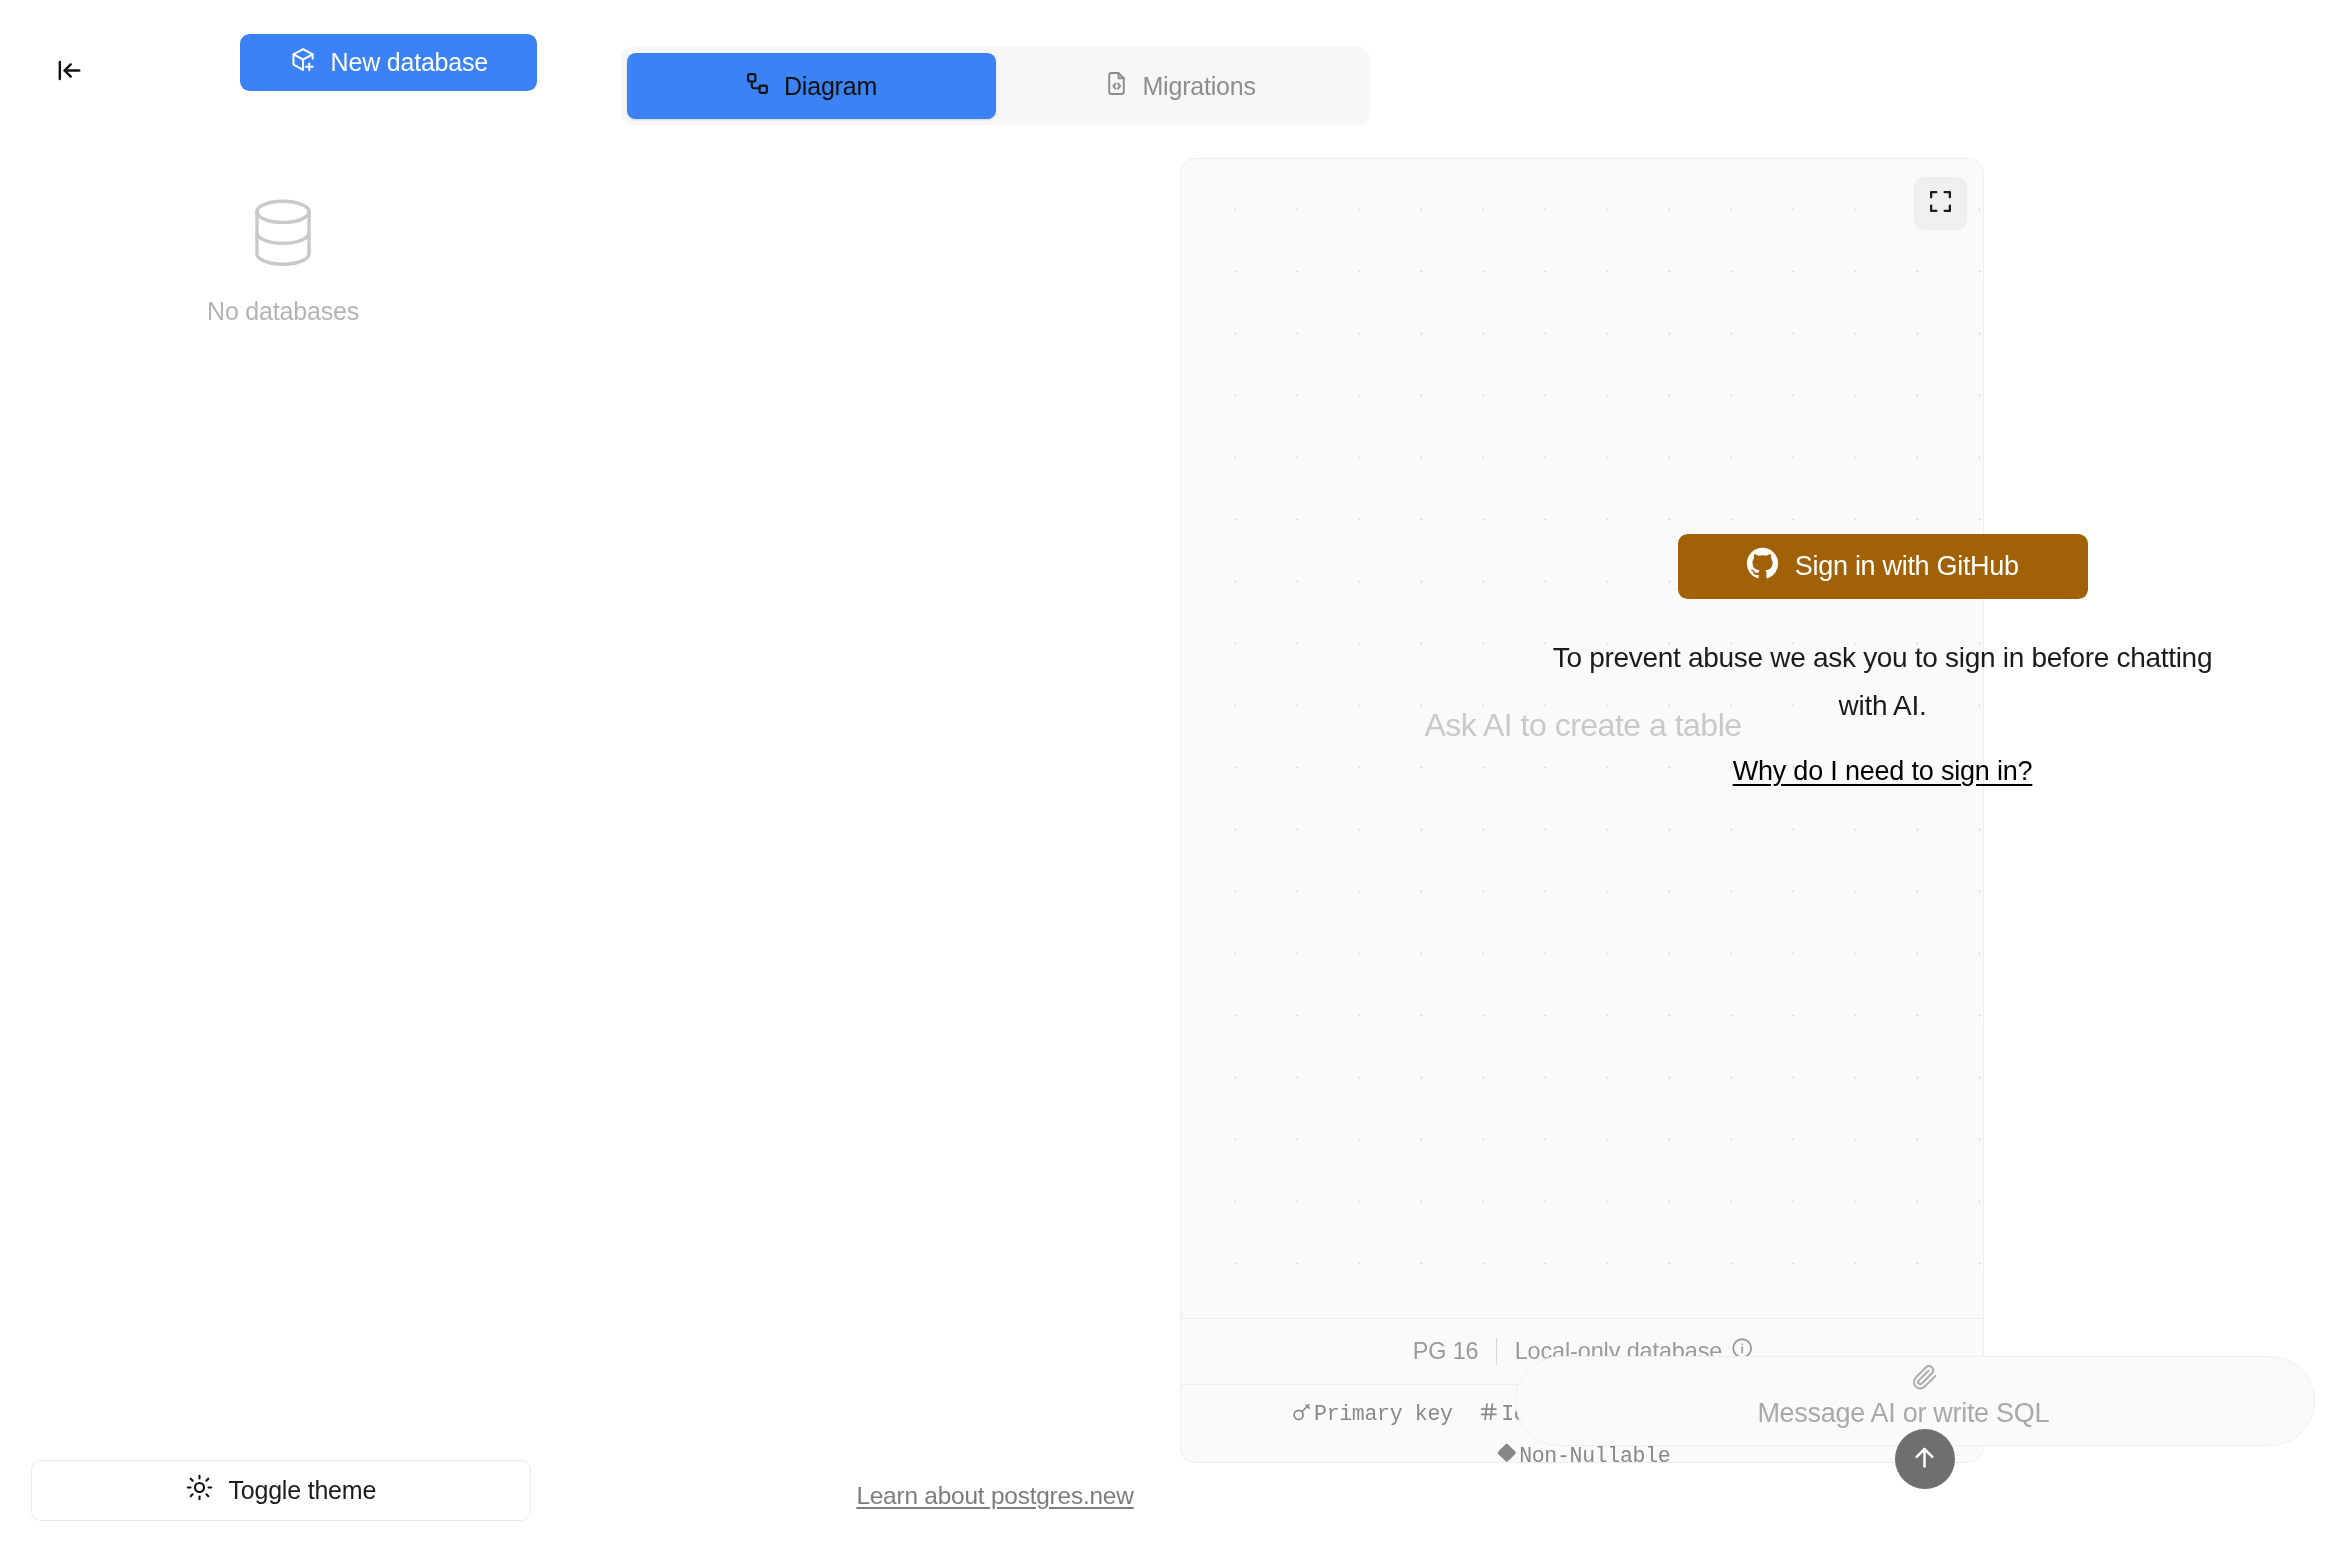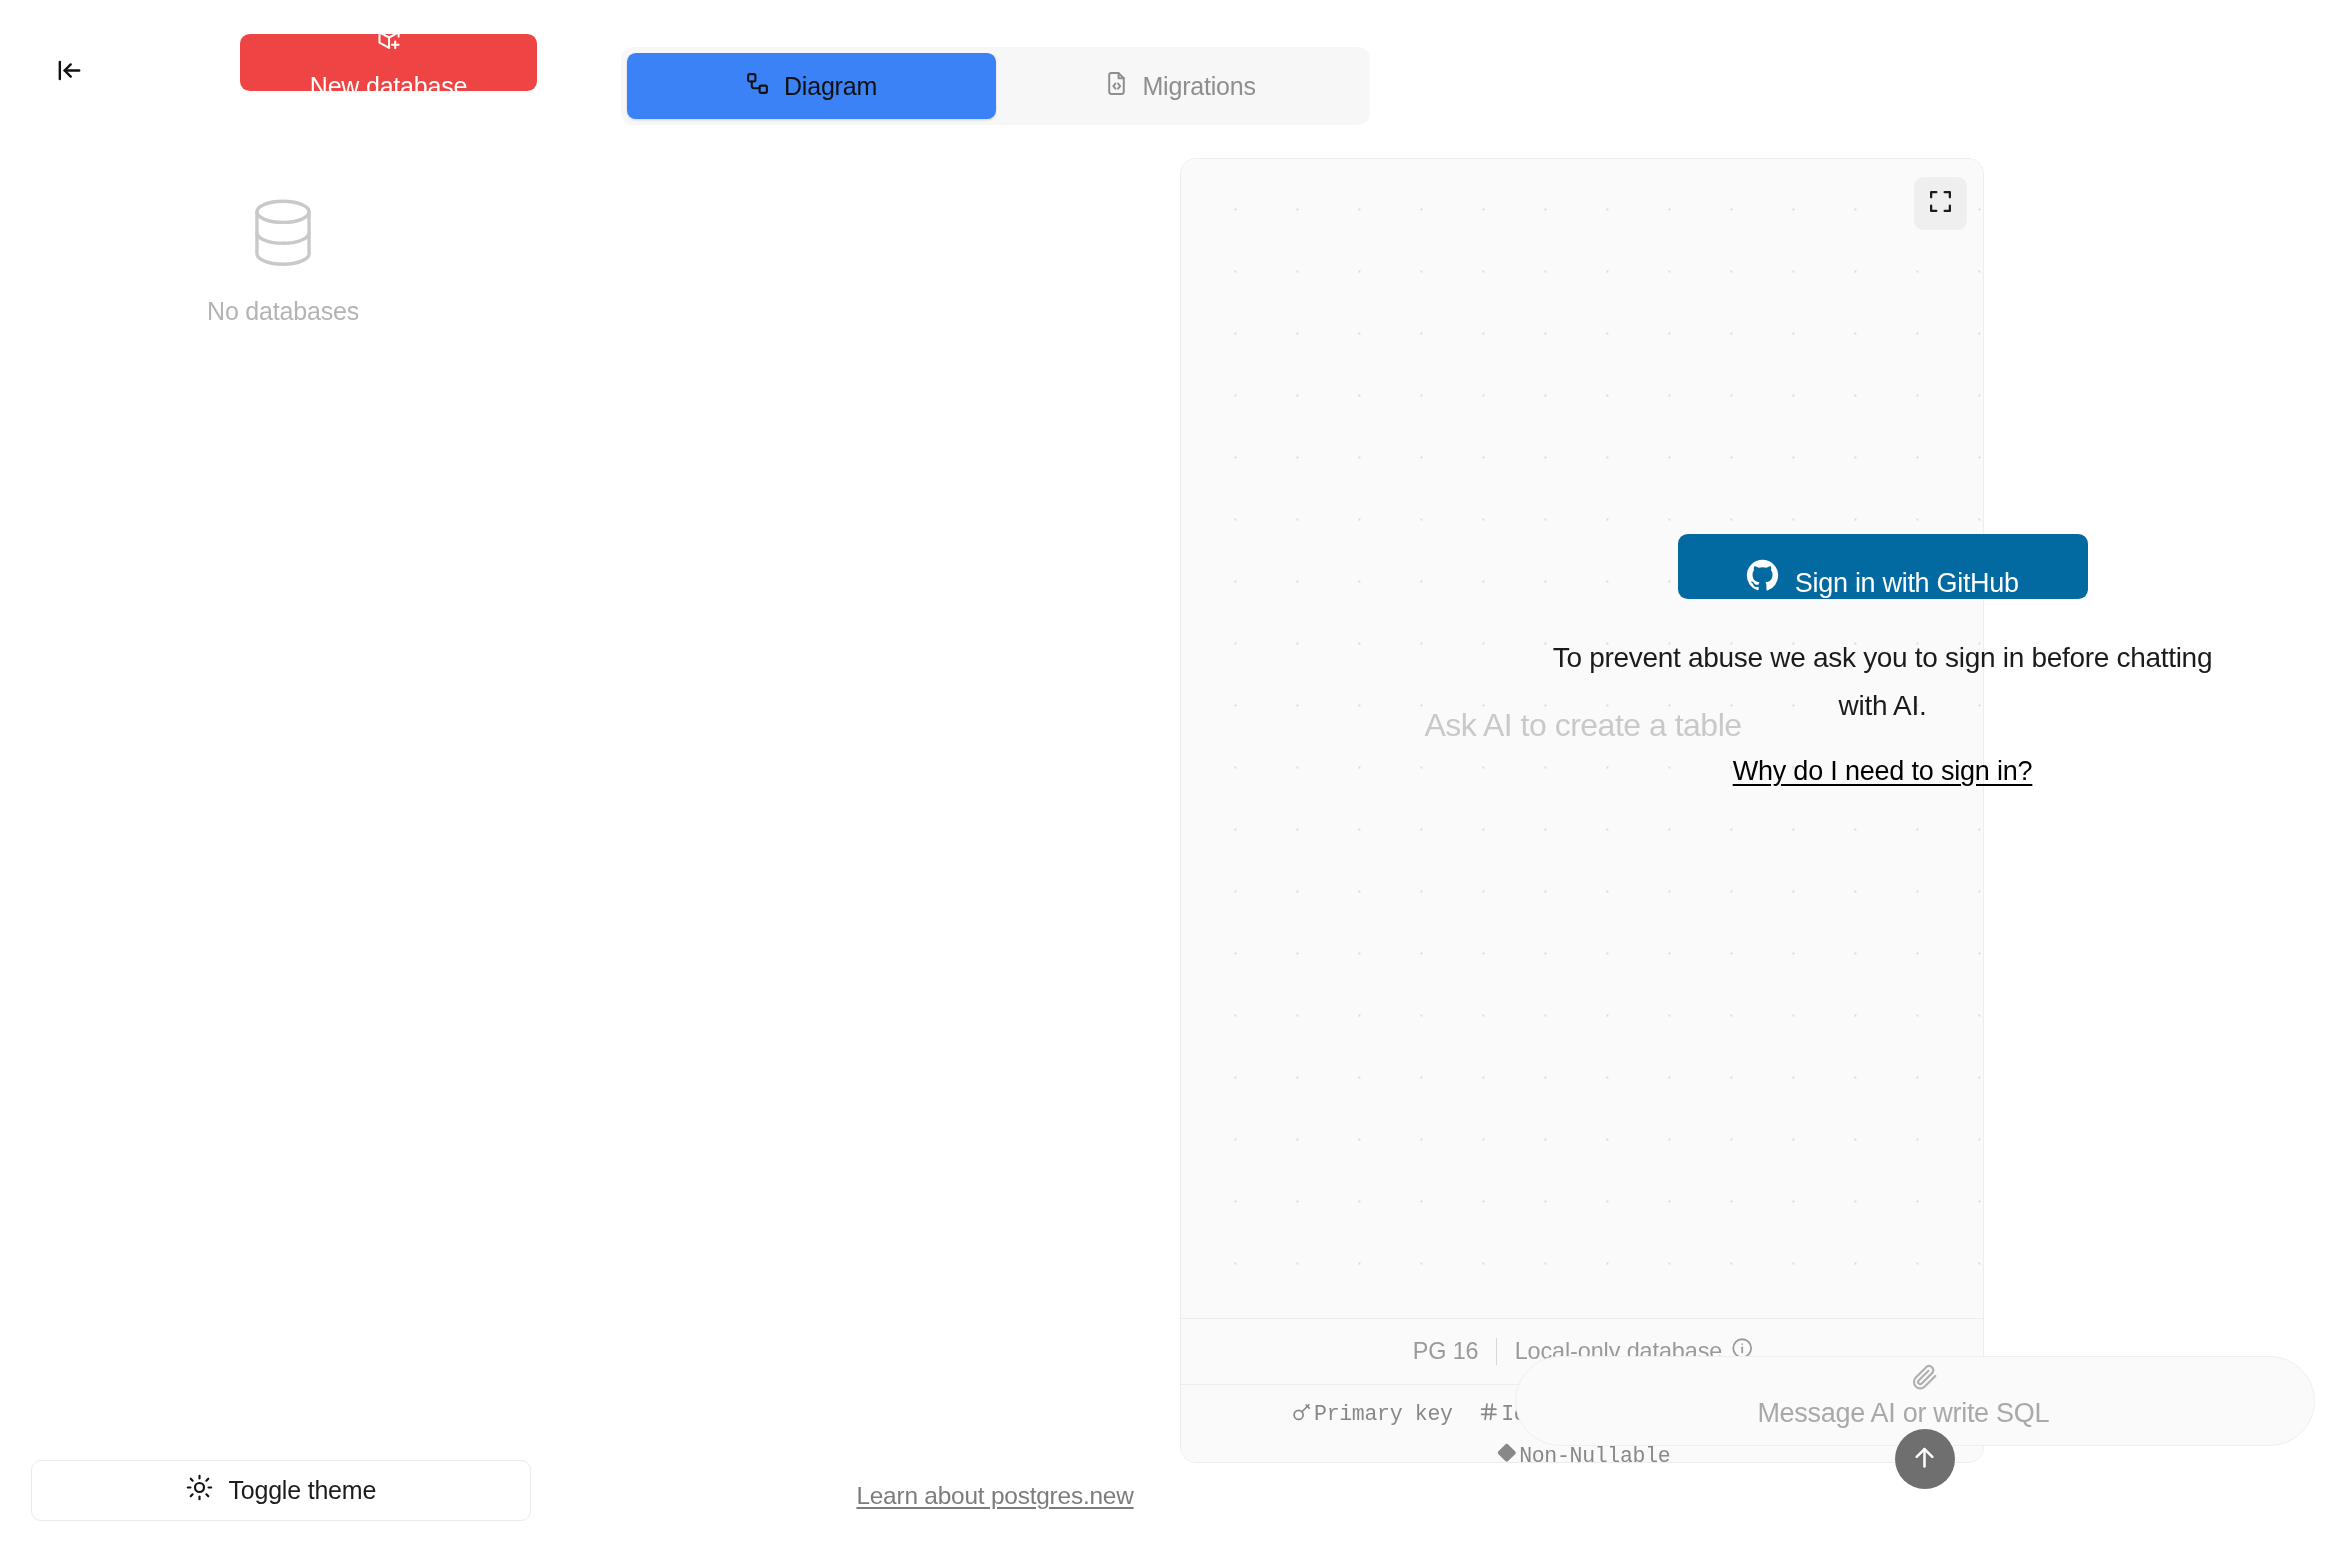--- a/index.html
+++ b/index.html
@@ -36,30 +36,29 @@
     cursor: pointer;
     background: transparent;
     border: none;
     border-radius: 7.8px;
   }
 
   #new-db-btn {
     position: absolute;
     left: 240px; top: 34px;
     width: 297px; height: 57px;
-    background: #ef4444;
+    background: #3b82f6;
     color: #ffffff;
     border-radius: 9.8px;
     display: flex; align-items: center; justify-content: center;
     gap: 14.6px;
     font-size: 25px;
     cursor: pointer;
     border: none;
     letter-spacing: -0.2px;
-    flex-direction: column;
   }
 
   #empty-state {
     position: absolute;
     left: 0; top: 195px;
     width: 566px;
     display: flex;
     flex-direction: column;
     align-items: center;
     gap: 21.5px;
@@ -262,26 +261,26 @@
     top: 534px;
     width: 917px;
     display: flex;
     flex-direction: column;
     align-items: center;
   }
 
   #github-signin-btn {
     width: 410px;
     height: 65px;
-    background: #0369a1;
+    background: #a16207;
     color: #ffffff;
     border: none;
     border-radius: 9.8px;
     display: flex;
-    align-items: flex-end;
+    align-items: center;
     justify-content: center;
     gap: 15.6px;
     font-size: 27px;
     cursor: pointer;
     letter-spacing: -0.3px;
   }
 
   #signin-note {
     margin-top: 35px;
     width: 694px;

